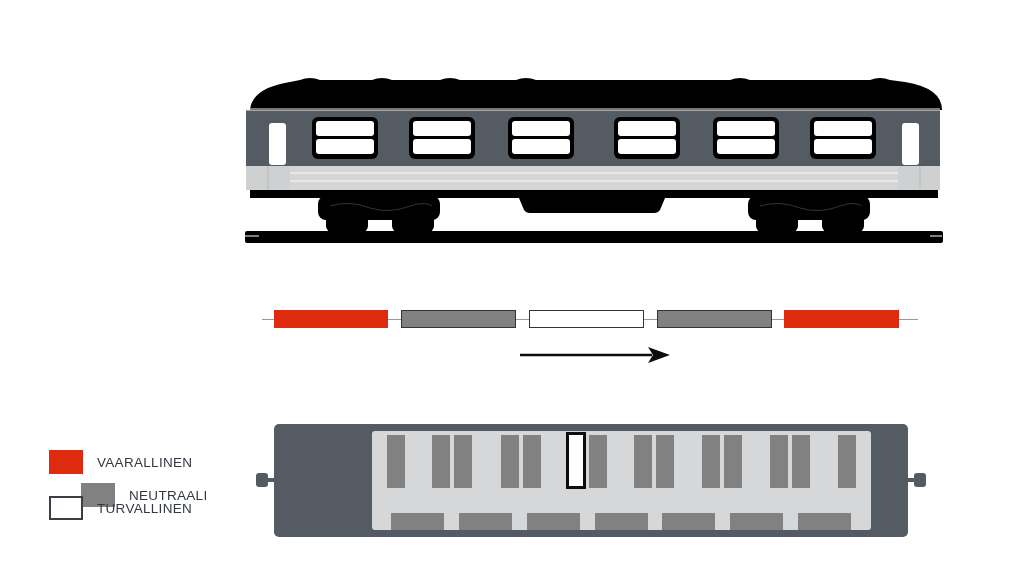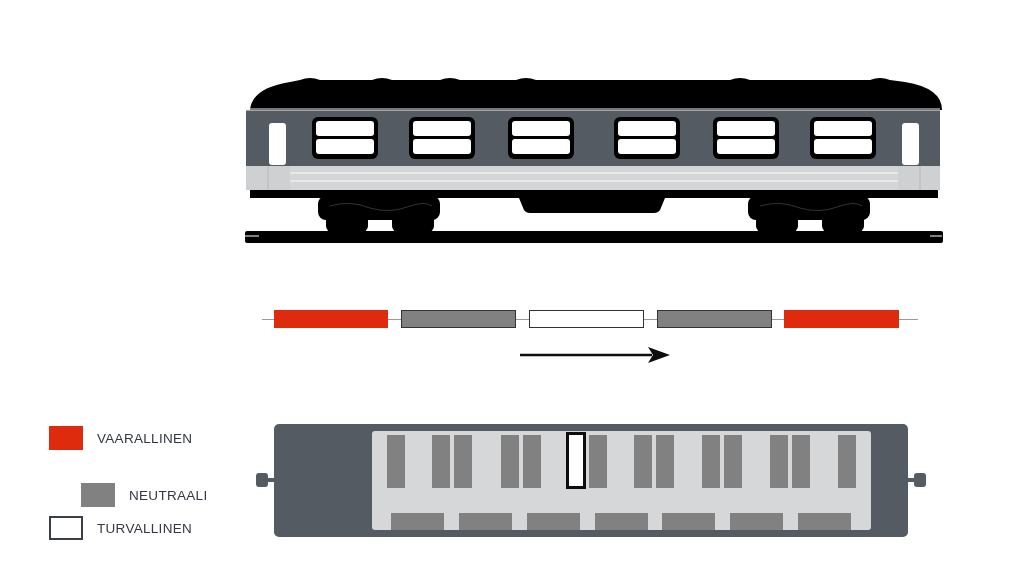--- a/index.html
+++ b/index.html
@@ -144,25 +144,25 @@
       <div class="seat seat-h" style="left: 527px;"></div>
       <div class="seat seat-h" style="left: 595px;"></div>
       <div class="seat seat-h" style="left: 662px;"></div>
       <div class="seat seat-h" style="left: 730px;"></div>
       <div class="seat seat-h" style="left: 798px;"></div>
     </div>
   <div class="safe-seat"></div>
 </div>
 
 <div>
-  <div class="legend-item" style="top:426px;">
+  <div class="legend-item" style="top:450px;">
     <div class="legend-swatch" style="background:#de2a0d;"></div>
     <span class="legend-label">VAARALLINEN</span>
   </div>
   <div class="legend-item" style="top:483px;padding-left:32px;">
     <div class="legend-swatch" style="background:#818181;"></div>
     <span class="legend-label">NEUTRAALI</span>
   </div>
-  <div class="legend-item" style="top:516px;justify-content:flex-end;">
+  <div class="legend-item" style="top:496px;justify-content:flex-end;">
     <div class="legend-swatch" style="background:#fff; border:2px solid #3a3f46;"></div>
     <span class="legend-label">TURVALLINEN</span>
   </div>
 </div>
 
 </body></html>

